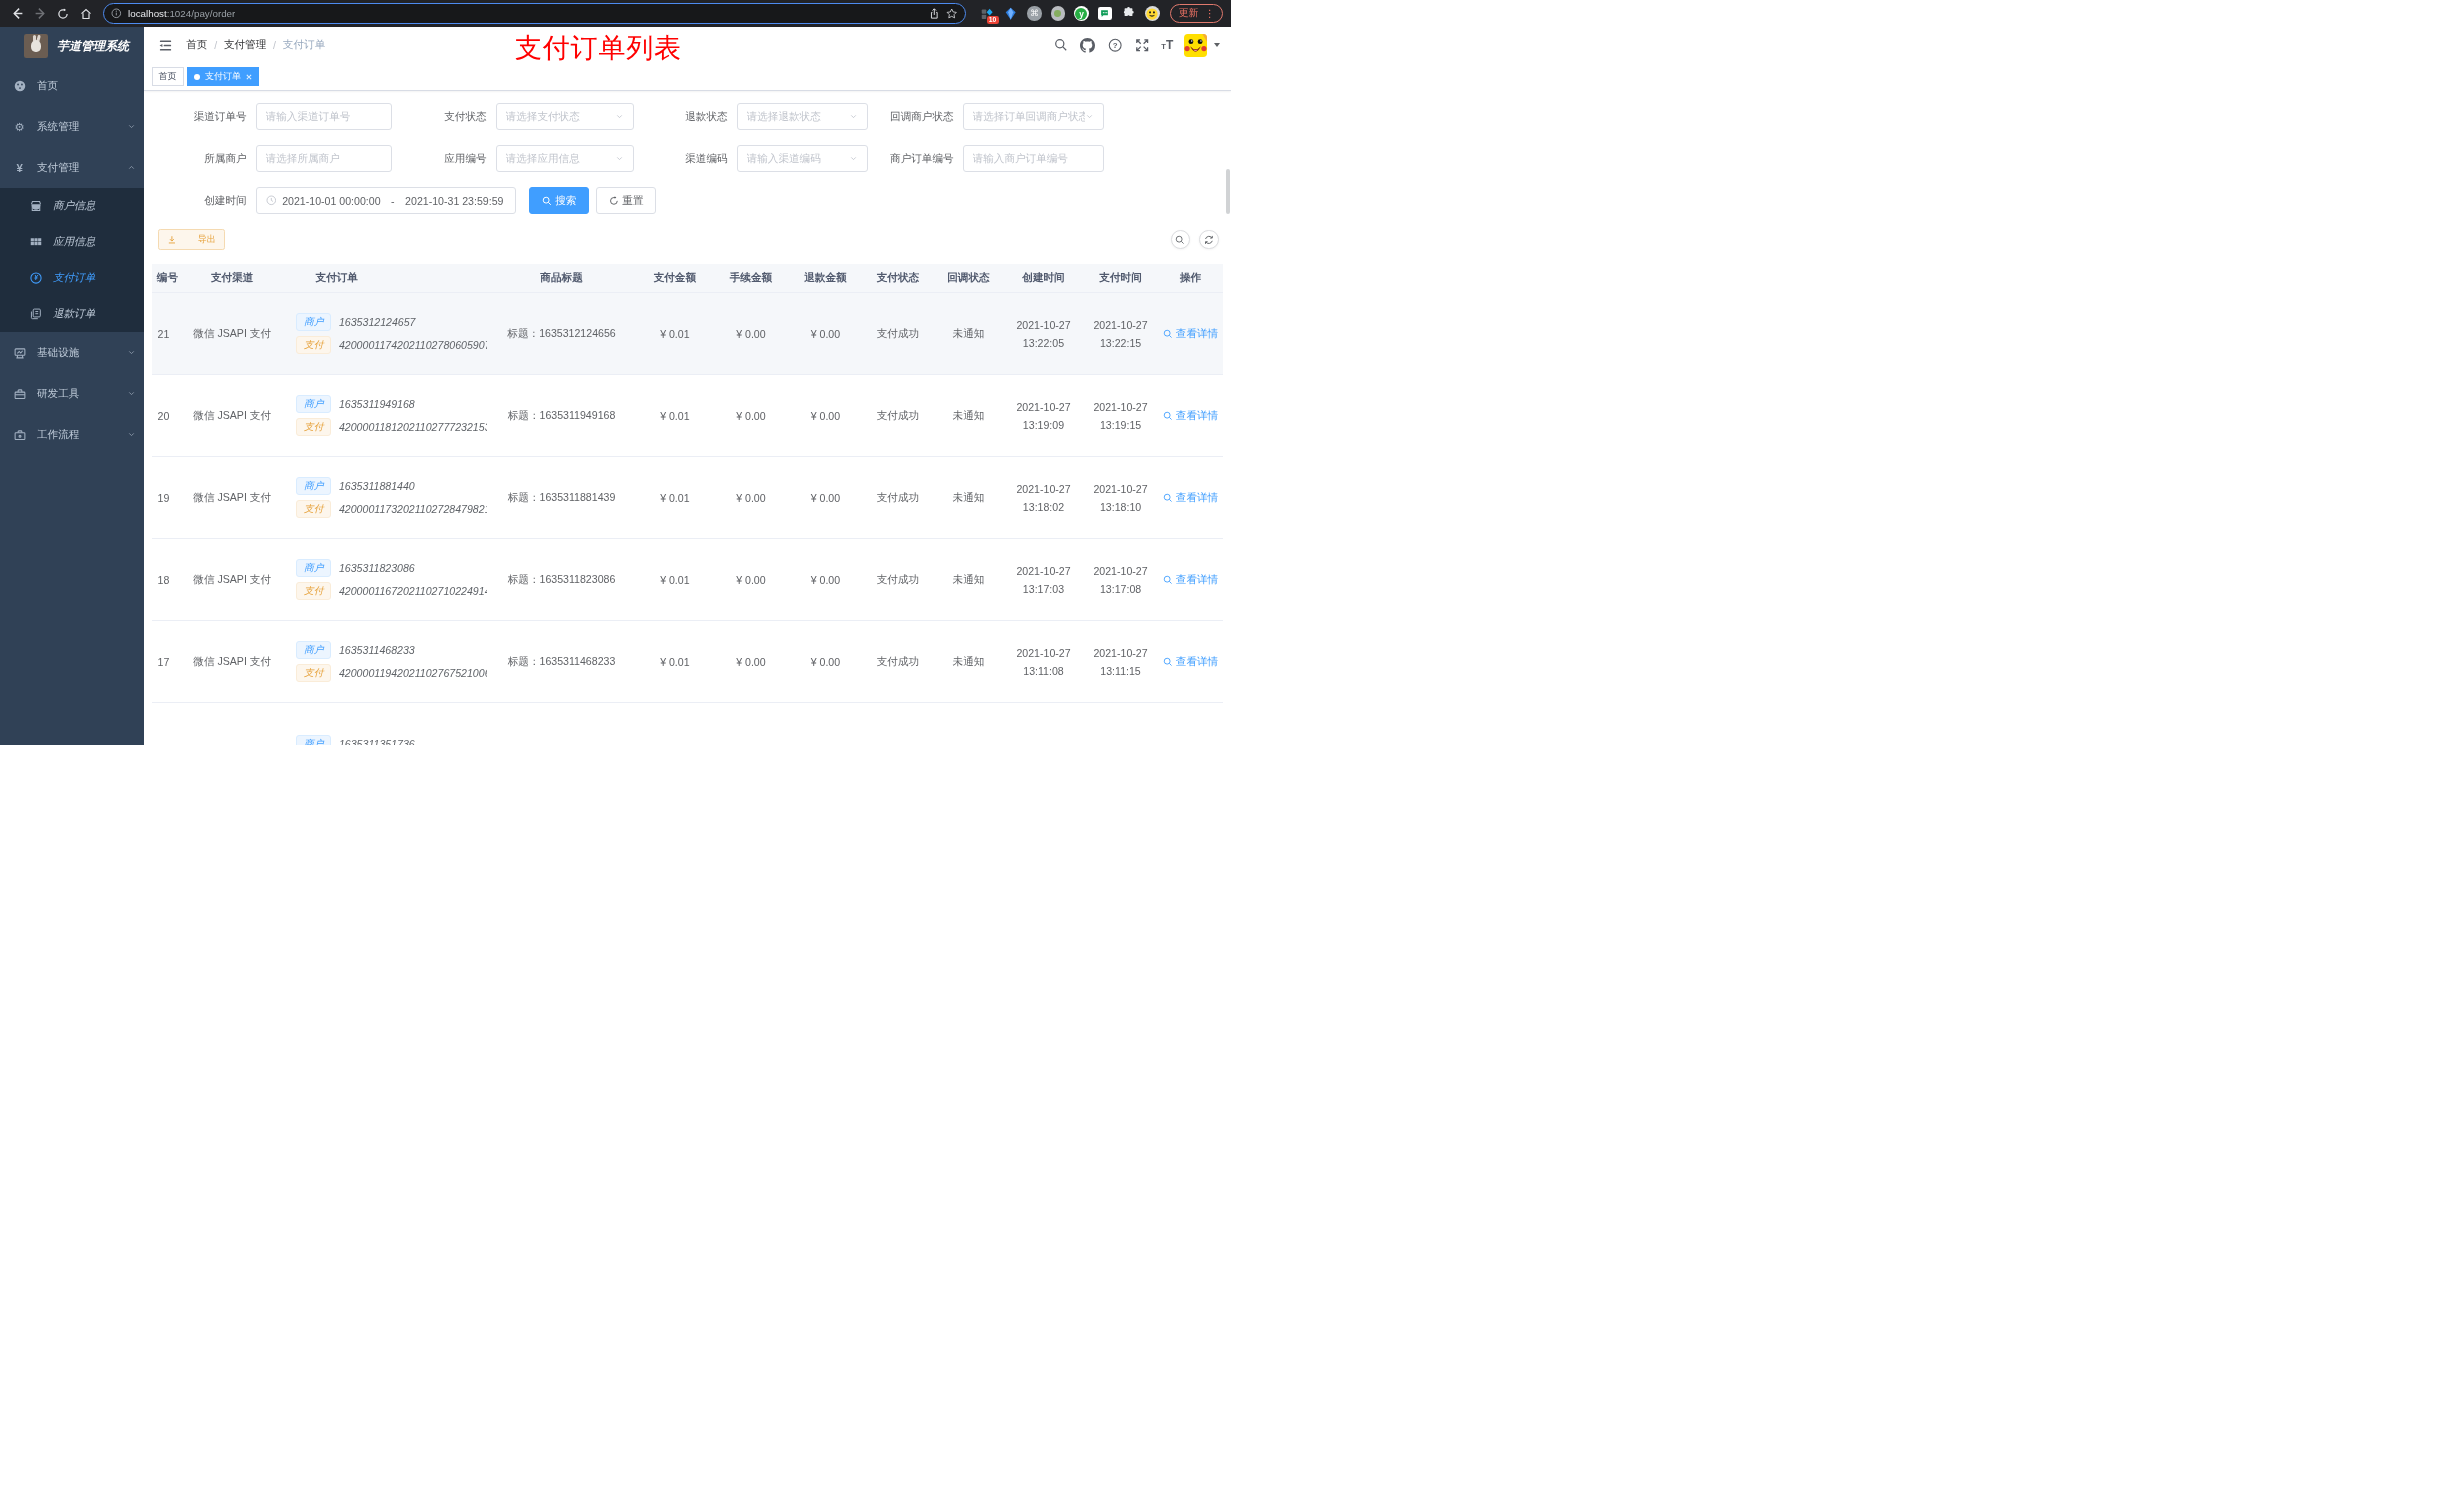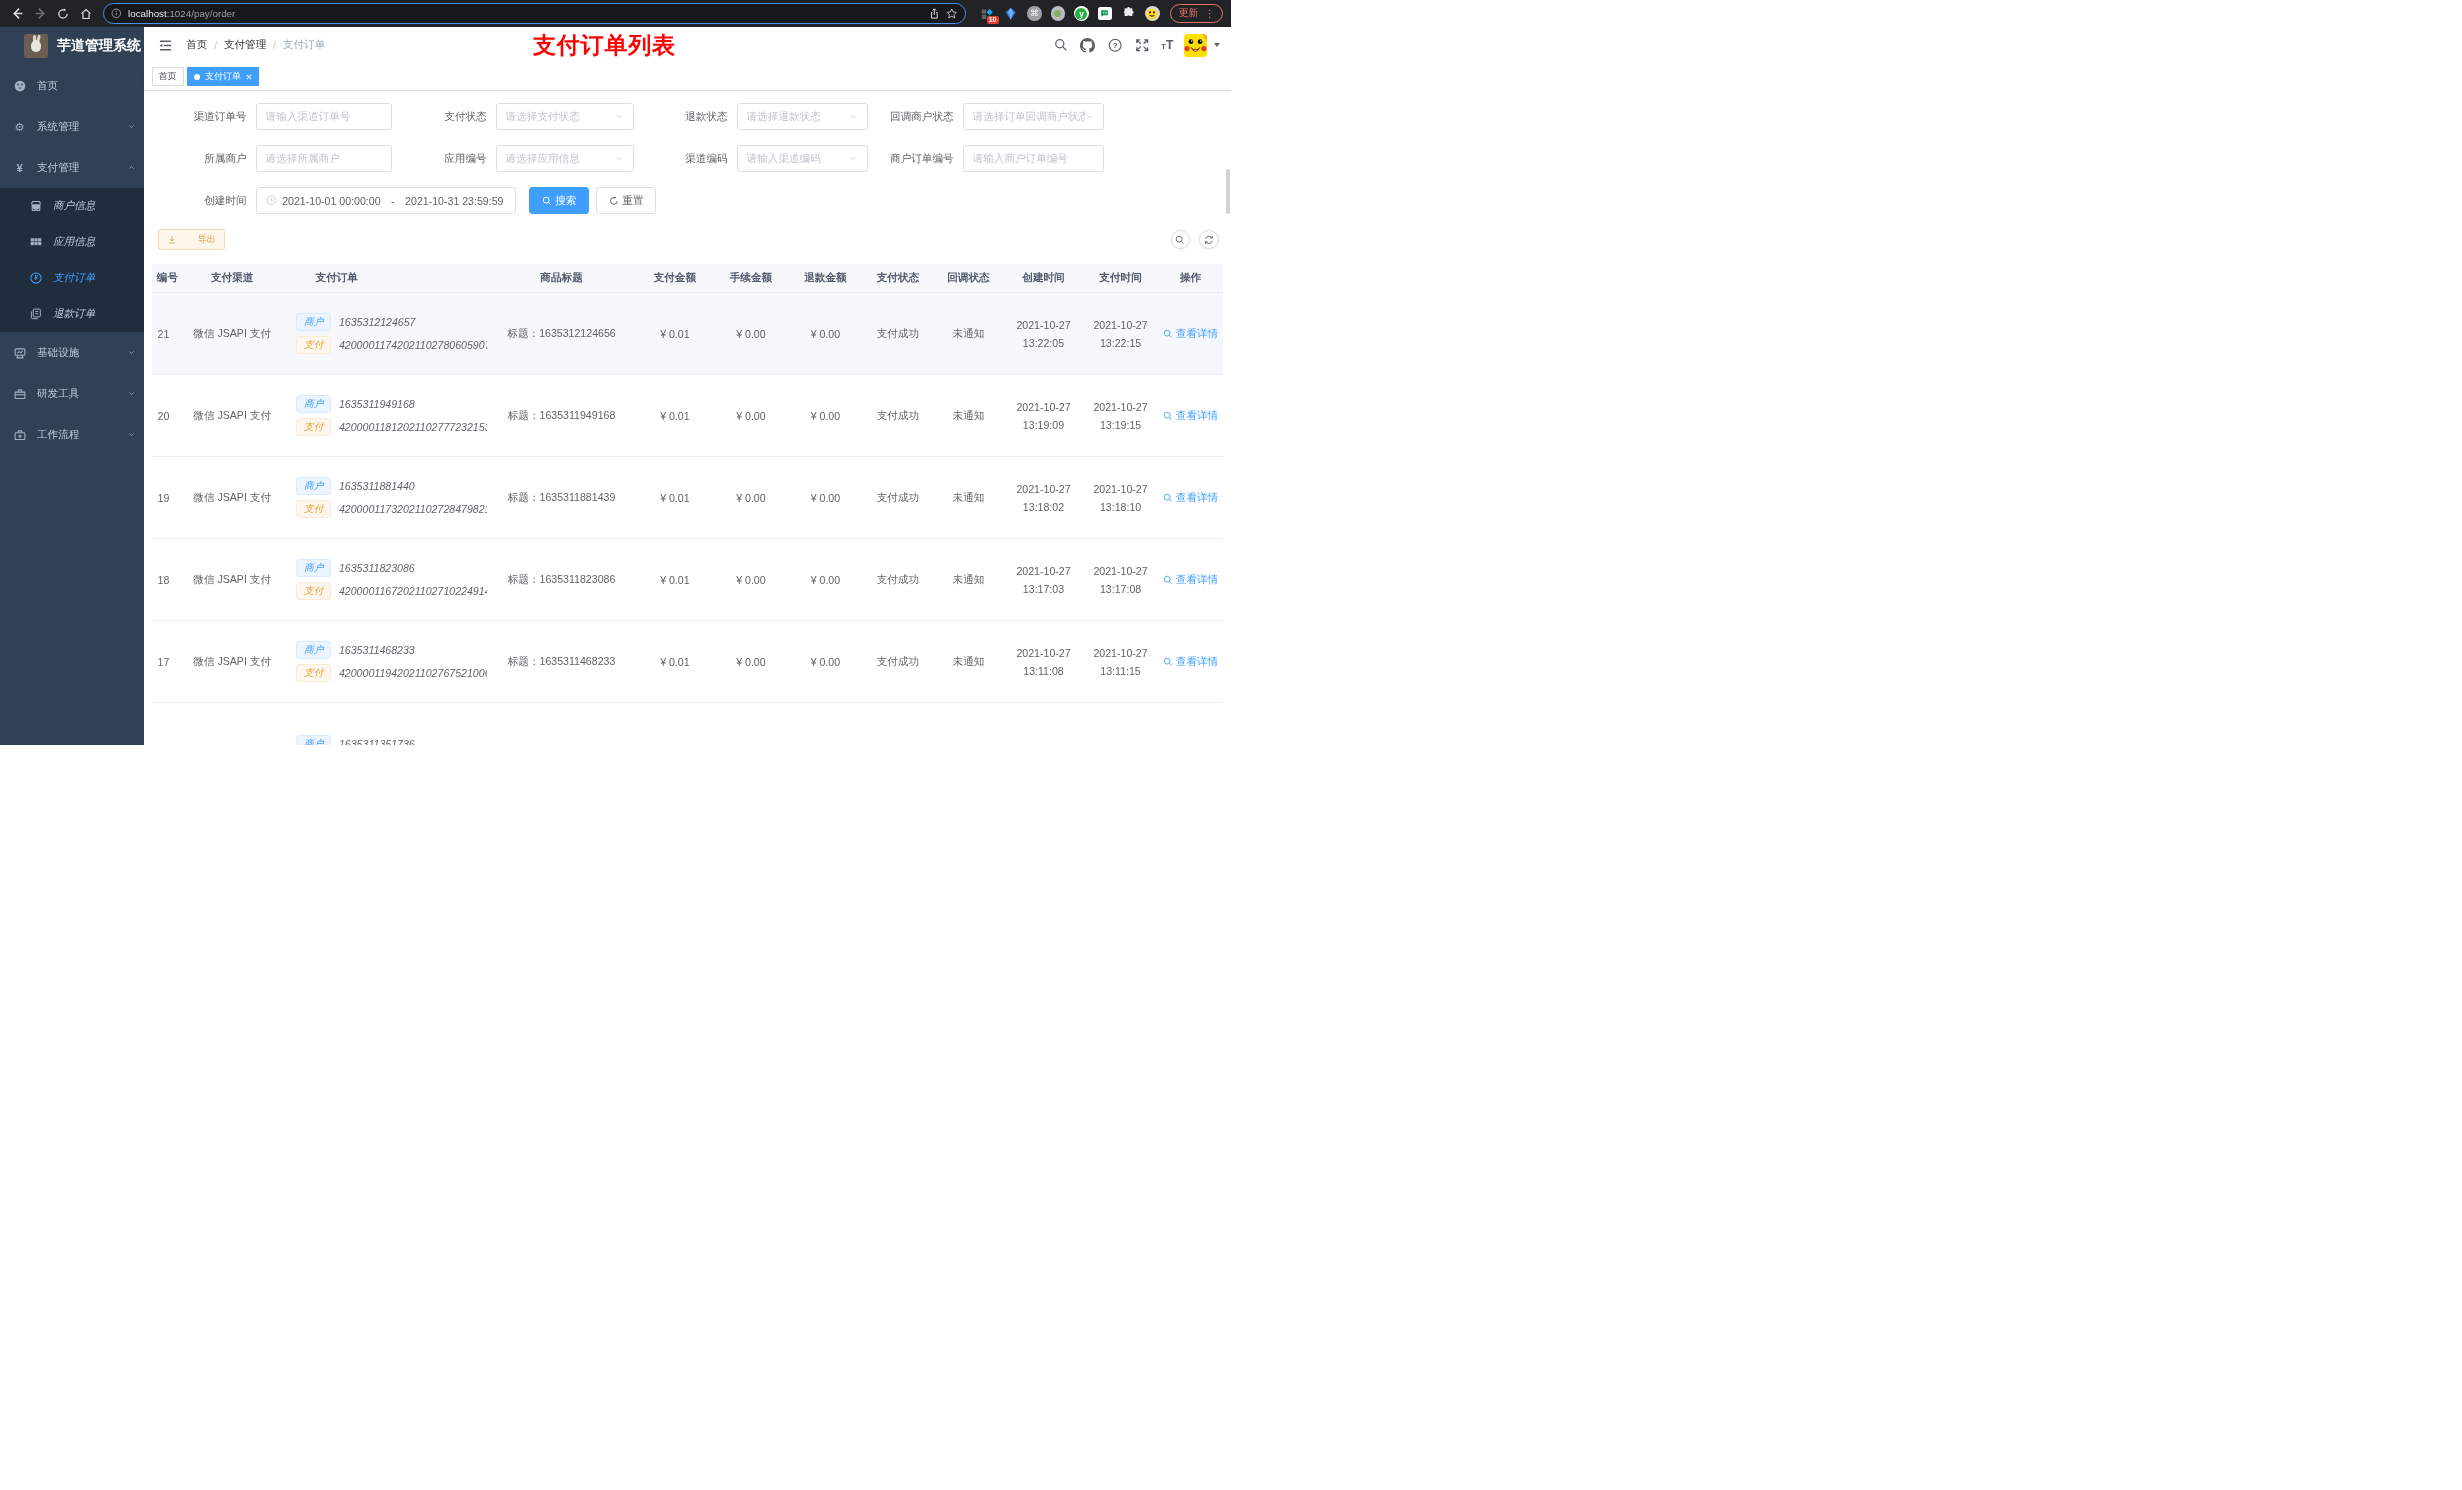--- a/index.html
+++ b/index.html
@@ -34,21 +34,21 @@
   
   .app { position:absolute; top:27px; left:0; right:0; bottom:0; display:flex; }
 
   
   .sidebar { width:144px; flex:0 0 144px; background:var(--sidebar-bg,#304156); color:#bfcbd9; overflow:hidden; }
   .logo-row { height:38px; display:flex; align-items:center; padding-left:24px; gap:9px; }
   .logo-img { width:24px; height:24px; border-radius:2.3px; background:#6b5d52; position:relative; overflow:hidden; flex:0 0 auto; }
   .logo-img .bunny-body { position:absolute; left:6.8px; top:6px; width:10.6px; height:12px; background:#e8e4de; border-radius:50% 50% 45% 45%; }
   .logo-img .ear1,.logo-img .ear2 { position:absolute; top:0.8px; width:3px; height:7.6px; background:#ddd6cf; border-radius:1.5px; }
   .logo-img .ear1 { left:9px; } .logo-img .ear2 { left:13px; transform:rotate(14deg); }
-  .logo-title { color:#fff; font-weight:bold; font-size:14px; white-space:nowrap; }
+  .logo-title { color:#fff; font-weight:bold; font-size:12px; white-space:nowrap;font-style:italic; }
   .menu { }
   .m-item { display:flex; align-items:center; height:41px; padding-left:13.6px; cursor:pointer; position:relative; font-size:10.6px; }
   .m-item .m-ic { width:12px; height:12px; margin-right:11.4px; display:flex; align-items:center; justify-content:center; color:#a3b1c2; font-size:11.4px; flex:0 0 auto; }
   .m-sub { background:var(--submenu-bg,#1f2d3d);font-style:italic; }
   .m-sub .m-item { height:36px; padding-left:29.5px; }
   .m-item .chev { position:absolute; right:7.6px; color:#8a97a8; display:flex; }
   .m-item.active { color:var(--primary,#409eff); }
   .m-item.active .m-ic { color:var(--primary,#409eff); }
 
   
@@ -58,21 +58,21 @@
   .crumbs { display:flex; align-items:center; gap:6.8px; font-size:10.6px; }
   .crumb { color:#303133; }
   .crumb.last { color:#97a8be; }
   .crumb-sep { color:#c0c4cc; }
   .nav-right { margin-left:auto; display:flex; align-items:center; gap:10.6px; color:#5a5e66; }
   .nav-ic { display:flex; align-items:center; justify-content:center; width:16.7px; height:16.7px; }
   .font-ic { font-weight:bold; color:#5a5e66; display:flex; align-items:flex-end; line-height:1; }
   .font-ic .small-t { font-size:7.6px; } .font-ic .big-t { font-size:12px; }
   .avatar { width:23px; height:23px; border-radius:3.8px; overflow:hidden; flex:0 0 auto; }
   .caret-down { width:0; height:0; border-left:3.8px solid transparent; border-right:3.8px solid transparent; border-top:4.5px solid #5f6266; margin-left:-3px; }
-  .annotation { position:absolute; left:389px; top:3px; font-size:23px; font-weight:bold; color:var(--annotation-red,#ff0000); z-index:30; white-space:nowrap; letter-spacing:0.8px; }
+  .annotation { position:absolute; left:371px; top:3px; font-size:27px; font-weight:normal; color:var(--annotation-red,#ff0000); z-index:30; white-space:nowrap; letter-spacing:0.8px; }
 
   .tagsbar { height:28px; background:#fff; border-bottom:0.8px solid #d8dce5; box-shadow:0 0.8px 2.3px 0 rgba(0,0,0,.08); display:flex; align-items:center; padding-left:7.6px; gap:3.8px; flex:0 0 auto; position:relative; z-index:5; }
   .tag-item { height:19.7px; display:flex; align-items:center; padding:0 6px; border:0.8px solid #d8dce5; background:#fff; color:#495060; font-size:9px; cursor:pointer; }
   .tag-item.active { background:var(--primary,#409eff); border-color:var(--primary,#409eff); color:#fff; }
   .tag-dot { width:6px; height:6px; border-radius:50%; background:#fff; margin-right:4.5px; }
   .tag-close { margin-left:4.5px; font-size:8.3px; opacity:.9; }
 
   .content { flex:1; padding:12px 7.6px 0 7.6px; overflow:hidden; position:relative; }
 
   

